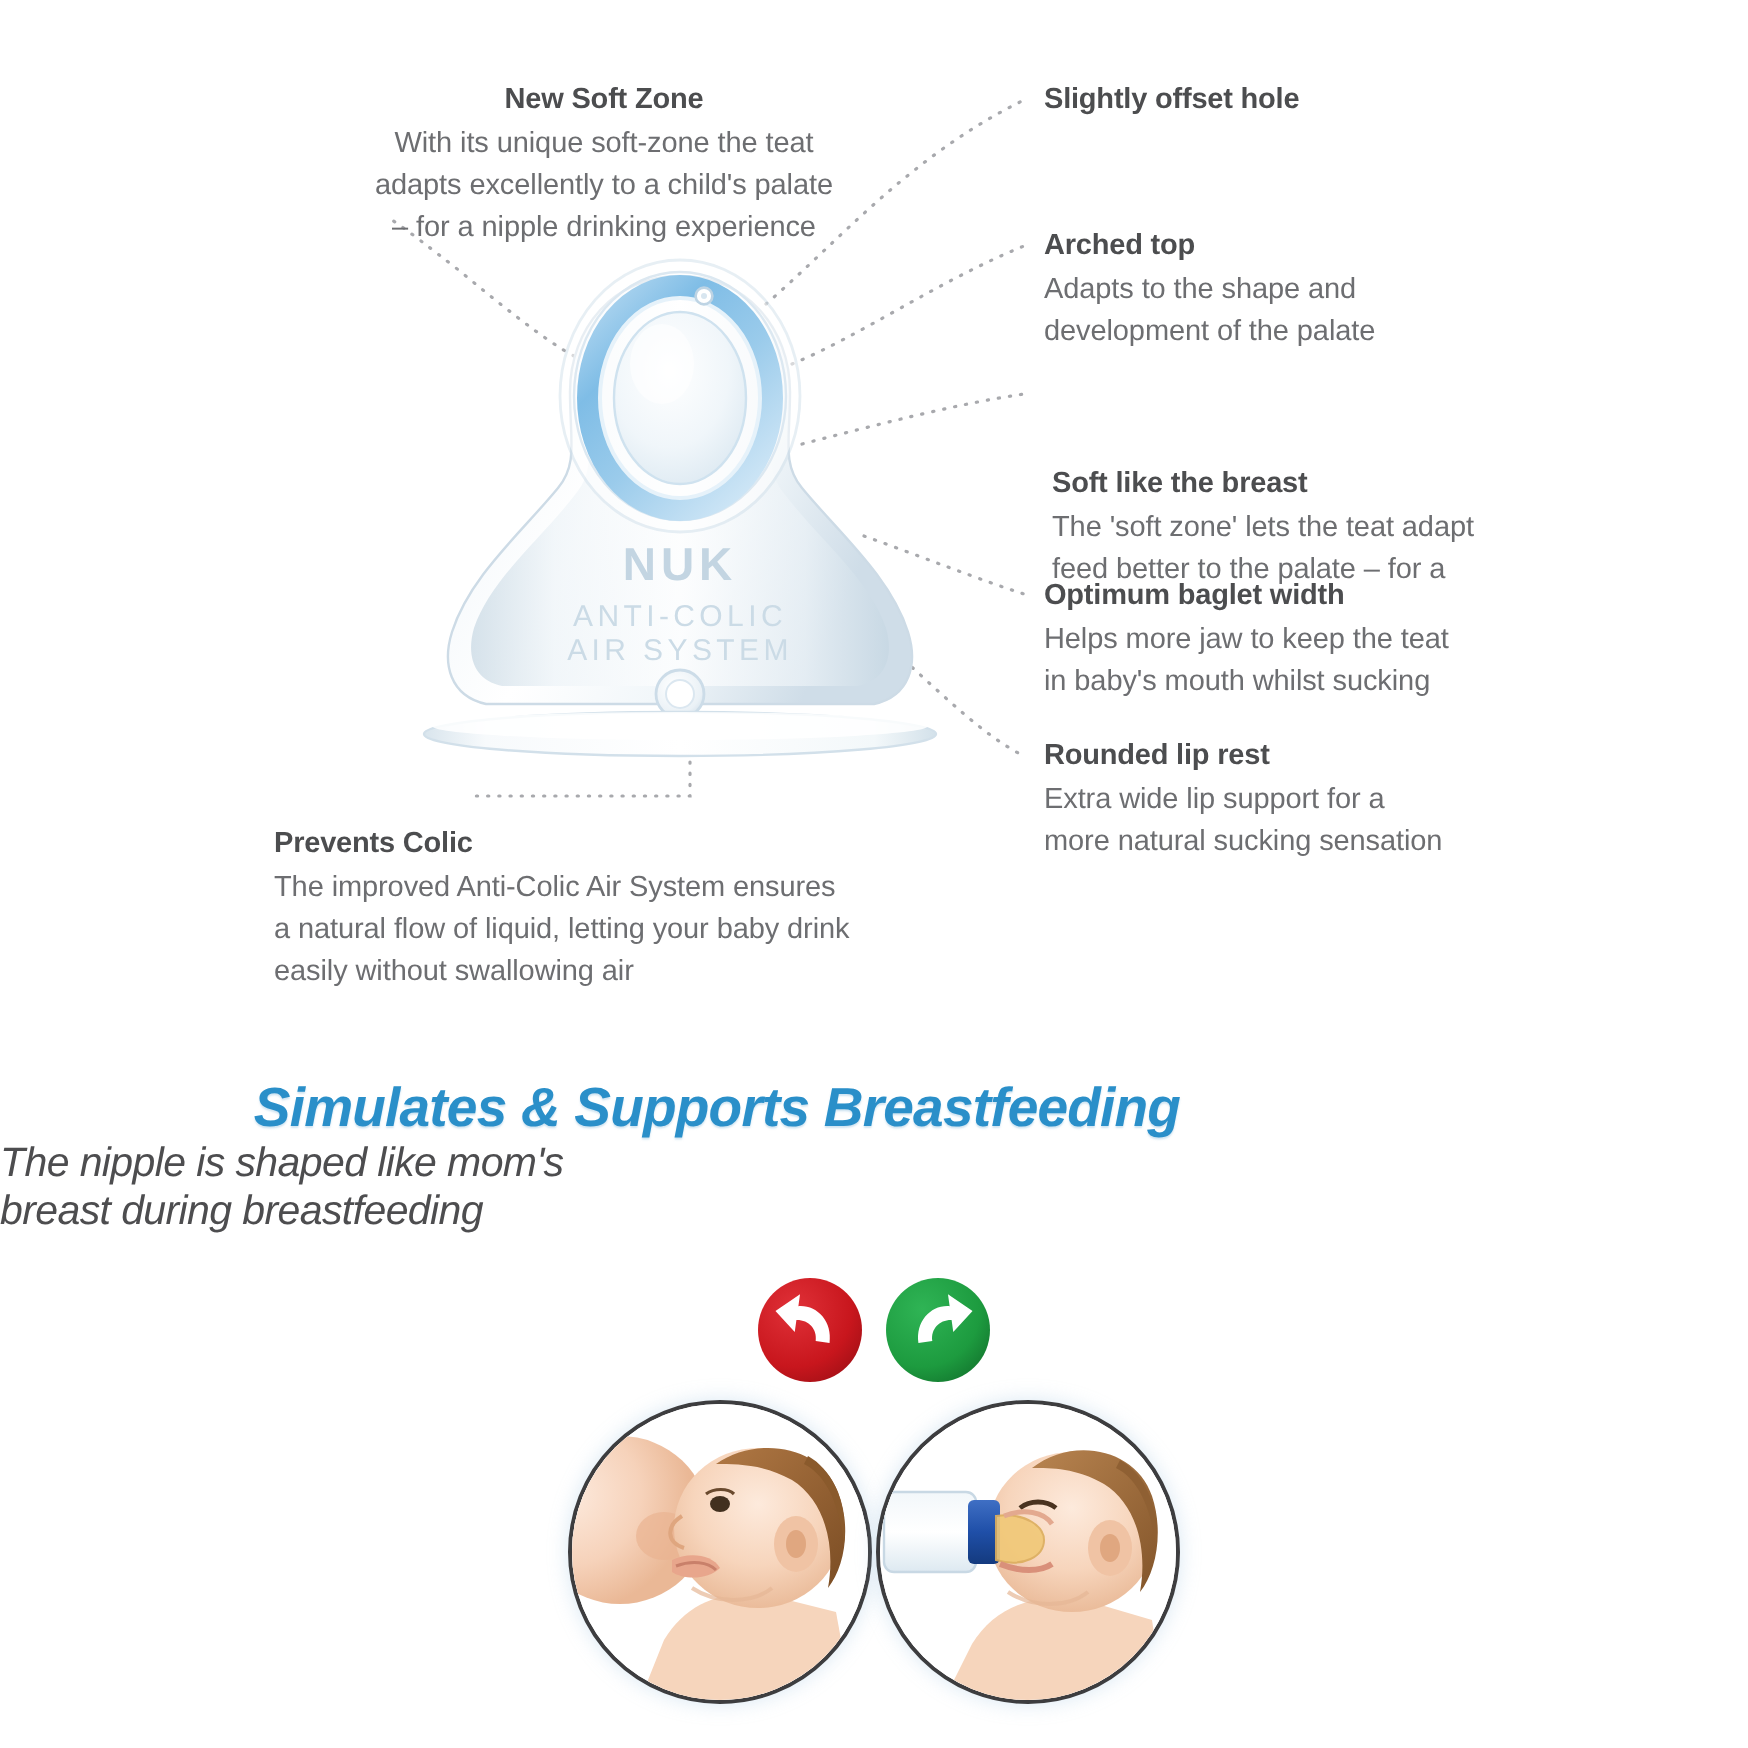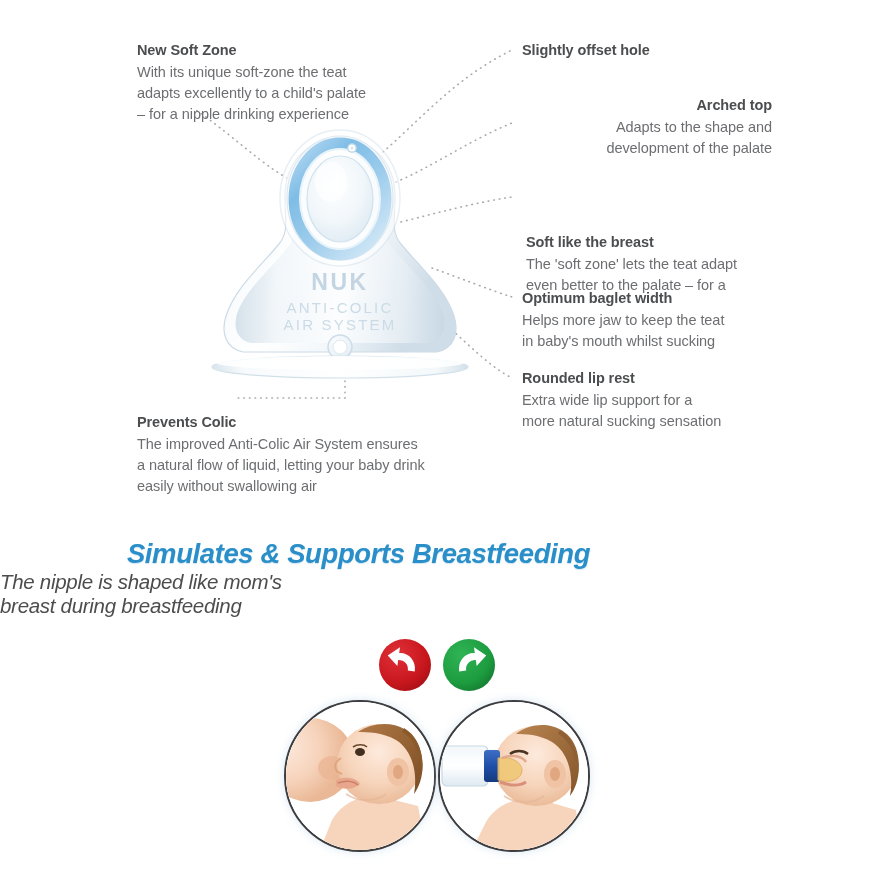--- a/index.html
+++ b/index.html
@@ -218,21 +218,21 @@
   <text x="135" y="193" text-anchor="middle" font-family="Liberation Sans, sans-serif" font-size="15" letter-spacing="2.2" fill="#cbdbe6">ANTI-COLIC</text>
   <text x="135" y="210" text-anchor="middle" font-family="Liberation Sans, sans-serif" font-size="15" letter-spacing="2.2" fill="#cbdbe6">AIR SYSTEM</text>
 
   <circle cx="135" cy="227" r="12" fill="url(#ventGrad)" stroke="#ccdce8" stroke-width="1.4"></circle>
   <circle cx="135" cy="227" r="7" fill="#ffffff" stroke="#dbe7f0" stroke-width="1"></circle>
 
   <ellipse cx="135" cy="247" rx="128" ry="11" fill="url(#flangeGrad)" stroke="#d2e0ea" stroke-width="1.2"></ellipse>
   <ellipse cx="135" cy="243" rx="124" ry="7" fill="#ffffff" opacity="0.85"></ellipse>
 </svg>
 
-<div class="callout" style="left:137px; top:40px; width:330px;">
+<div class="callout" style="left:137px; top:40px; width:330px;text-align:center;">
   <span class="c-title">New Soft Zone</span>
   <span class="c-body">
     <span>With its unique soft-zone the teat</span>
     <span>adapts excellently to a child's palate</span>
     <span>– for a nipple drinking experience</span>
   </span>
 </div>
 
 <div class="callout" style="left:137px; top:412px; width:340px;">
   <span class="c-title">Prevents Colic</span>
@@ -240,33 +240,33 @@
     <span>The improved Anti-Colic Air System ensures</span>
     <span>a natural flow of liquid, letting your baby drink</span>
     <span>easily without swallowing air</span>
   </span>
 </div>
 
 <div class="callout" style="left:522px; top:40px; width:250px;">
   <span class="c-title">Slightly offset hole</span>
 </div>
 
-<div class="callout" style="left:522px; top:95px; width:250px;text-align:right;">
+<div class="callout" style="left:522px; top:113px; width:250px;">
   <span class="c-title">Arched top</span>
   <span class="c-body">
     <span>Adapts to the shape and</span>
     <span>development of the palate</span>
   </span>
 </div>
 
 <div class="callout" style="left:526px; top:188px; width:255px;margin-top:44px;">
   <span class="c-title">Soft like the breast</span>
   <span class="c-body">
     <span>The 'soft zone' lets the teat adapt</span>
-    <span>even better to the palate – for a</span>
+    <span>feed better to the palate – for a</span>
   </span>
 </div>
 
 <div class="callout" style="left:522px; top:288px; width:250px;">
   <span class="c-title">Optimum baglet width</span>
   <span class="c-body">
     <span>Helps more jaw to keep the teat</span>
     <span>in baby's mouth whilst sucking</span>
   </span>
 </div>

